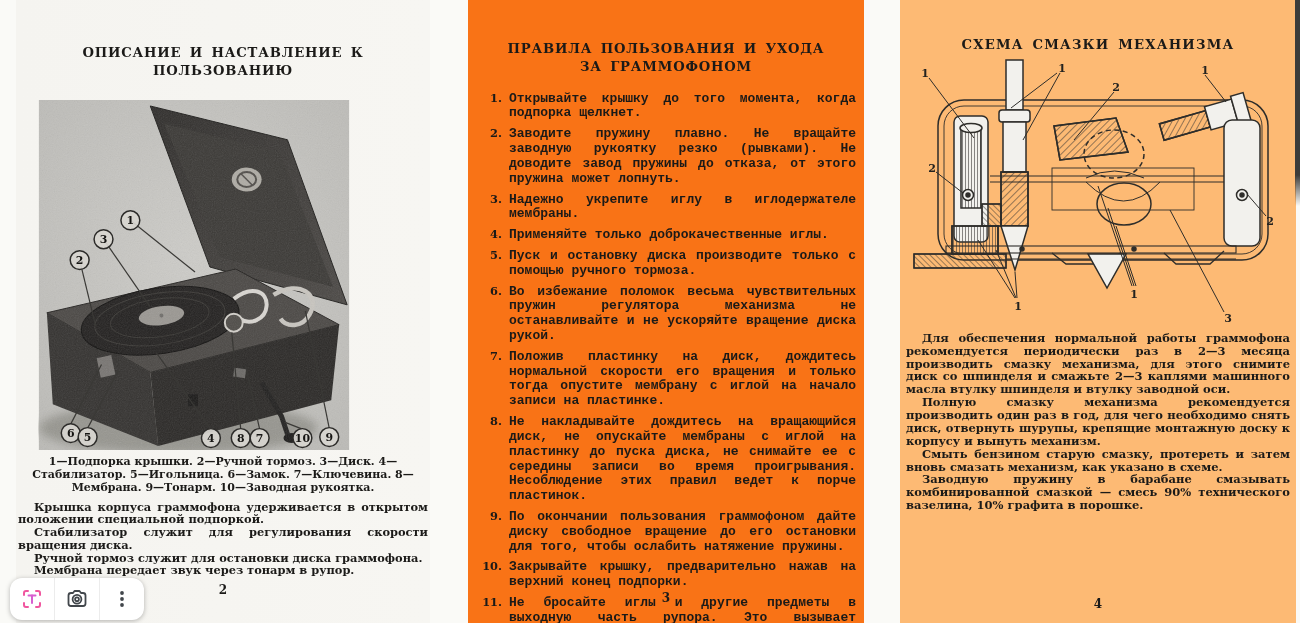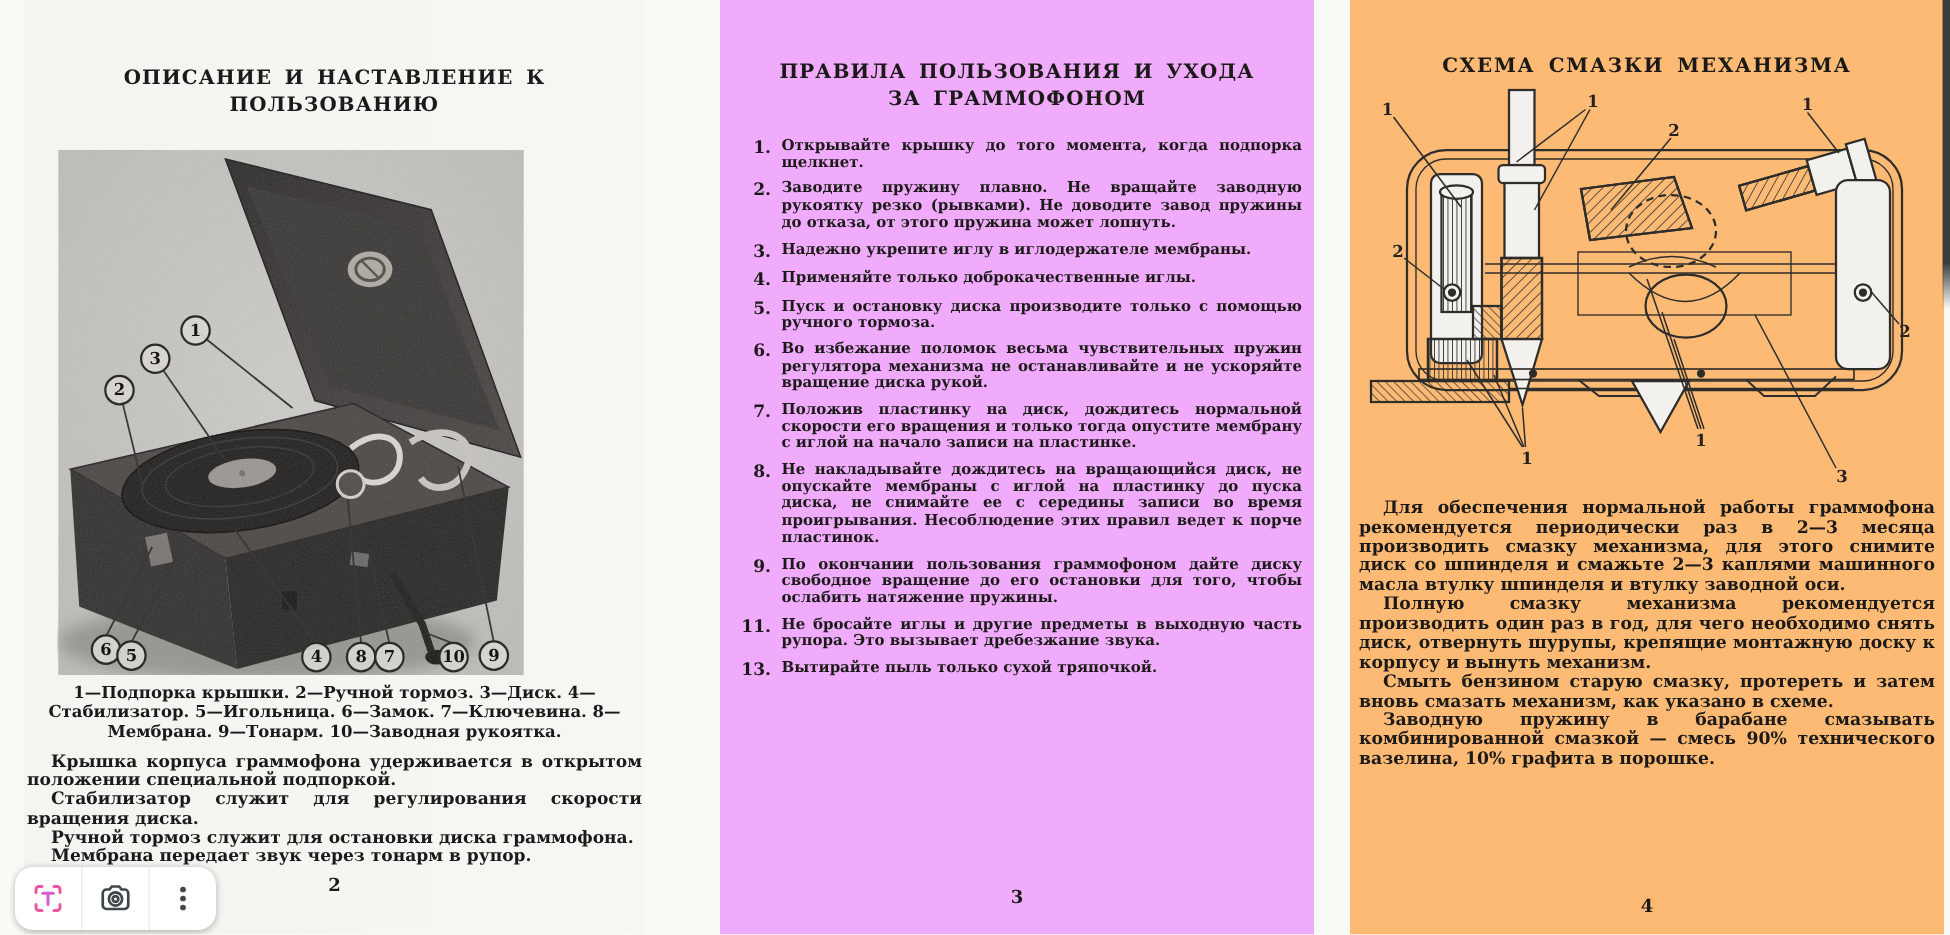--- a/index.html
+++ b/index.html
@@ -4,21 +4,21 @@
 <style>
   html,body{margin:0;padding:0;}
   body{
     width:1300px;height:623px;position:relative;overflow:hidden;
     background:#fafaf7;
     font-family:"DejaVu Serif","Liberation Serif",serif;
     color:#1b1a18;
   }
   .page{position:absolute;top:0;height:623px;}
   #page-left{left:16px;width:414px;background:linear-gradient(90deg,#f5f4f0, #f7f6f2);}
-  #page-middle{left:480px;width:396px;background:#f0abfc;}
+  #page-middle{left:468px;width:396px;background:#f97316;}
   #page-right{left:900px;width:396px;background:#fdba74;}
 
   .doc-title{
     font-weight:700;text-align:center;font-size:13.2px;line-height:1.35;
     letter-spacing:.8px;word-spacing:3px;
   }
   #page-left .doc-title{margin-top:44px;}
   #page-middle .doc-title{margin-top:40px;}
   #page-right .doc-title{margin-top:36px;letter-spacing:1.2px;}
 
@@ -38,21 +38,21 @@
     font-size:12px;font-weight:700;
   }
   #page-left .page-num{bottom:26px;}
   #page-middle .page-num{bottom:18px;}
   #page-right .page-num{bottom:12px;}
 
   
   .rules-list{margin:16px 8px 0 10px;}
   .li{display:flex;margin-bottom:6px;}
   .li .num{flex:0 0 24px;text-align:right;padding-right:7px;font-size:11.4px;font-weight:700;line-height:1.14;}
-  .li .txt{flex:1;font-size:10px;font-weight:700;line-height:1.14;text-align:justify;}
+  .li .txt{flex:1;font-size:13px;font-weight:700;line-height:1.14;text-align:justify;font-family:Liberation Mono, monospace;}
 
   
   .diagram-wrap{margin:4px 0 0 2px;width:392px;height:268px;}
   #page-right .fig-caption{margin:2px 28px 0 28px;}
   #page-right .paras{padding:0 4px;}
   #page-right .para{font-size:11.5px;}
 
   svg text{font-family:"DejaVu Serif","Liberation Serif",serif;}
   .co-circle{fill:#d8d6d0;stroke:#2c2b29;stroke-width:1.5;fill-opacity:.92;}
   .co-num{font-size:11px;font-weight:700;fill:#161513;text-anchor:middle;}
@@ -231,20 +231,24 @@
       <div class="li">
         <span class="num">8.</span>
         <span class="txt">Не накладывайте дождитесь на вращающийся диск, не опускайте мембраны с иглой на пластинку до пуска диска, не снимайте ее с середины записи во время проигрывания. Несоблюдение этих правил ведет к порче пластинок.</span>
       </div>
 
       <div class="li">
         <span class="num">9.</span>
         <span class="txt">По окончании пользования граммофоном дайте диску свободное вращение до его остановки для того, чтобы ослабить натяжение пружины.</span>
       </div>
 
+      <div class="li">
+        <span class="num">10.</span>
+        <span class="txt">Закрывайте крышку, предварительно нажав на верхний конец подпорки.</span>
+      </div>
 
       <div class="li">
         <span class="num">11.</span>
         <span class="txt">Не бросайте иглы и другие предметы в выходную часть рупора. Это вызывает дребезжание звука.</span>
       </div>
 
 
       <div class="li">
         <span class="num">13.</span>
         <span class="txt">Вытирайте пыль только сухой тряпочкой.</span>

